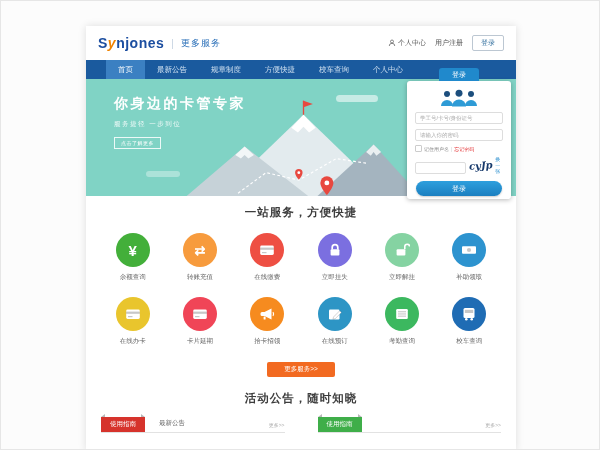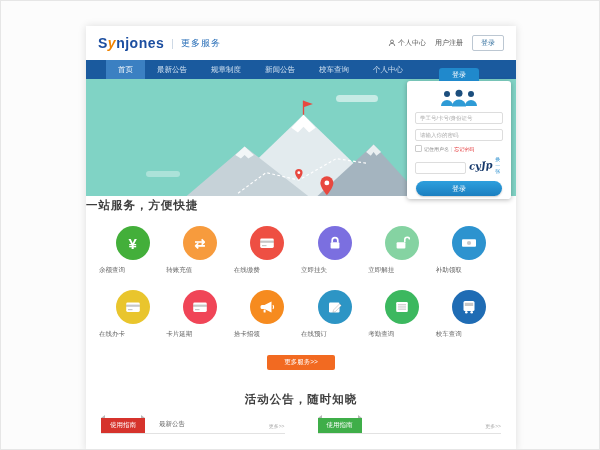--- a/index.html
+++ b/index.html
@@ -53,34 +53,34 @@
   .captcha-row{display:flex;align-items:center;gap:3px;margin-top:4px;}
   .captcha-row input{width:32px;height:11px;border:1px solid #ddd;border-radius:2px;font-size:5.5px;padding:0 3px;outline:none;}
   .captcha-img{font-family:"DejaVu Serif",serif;font-style:italic;font-weight:bold;
                font-size:10px;color:#16396b;transform:rotate(-4deg);cursor:pointer;}
   .refresh{font-size:5px;color:#2089cc;cursor:pointer;}
   .login-btn{margin:7px auto 0;width:86px;height:15px;border-radius:8px;color:#fff;font-size:7px;
              display:flex;align-items:center;justify-content:center;cursor:pointer;
              background:linear-gradient(#2e9fdd,#1b7fc0);box-shadow:0 1px 2px rgba(0,0,0,.2);}
 
   
-  .services{text-align:left;padding-top:2px;background:#fff;}
+  .services{text-align:center;padding-top:9px;background:#fff;}
   .sec-title{font-size:11.5px;font-weight:bold;color:#3d3d3d;letter-spacing:1px;}
   .grid{width:404px;margin:13px auto 0;display:grid;grid-template-columns:repeat(6,1fr);row-gap:15px;}
   .svc{cursor:pointer;}
   .svc-circle{width:34px;height:34px;border-radius:50%;margin:0 auto;display:flex;
               align-items:center;justify-content:center;}
   .svc-circle svg{width:16px;height:16px;}
   .svc-circle .glyph{color:#fff;font-size:15px;font-weight:bold;line-height:1;}
   .svc-label{font-size:6.5px;color:#666;margin-top:6px;}
   .more-btn{margin:16px auto 0;width:68px;height:15px;background:#f26a21;border-radius:2px;
             color:#fff;font-size:6.5px;display:flex;align-items:center;justify-content:center;cursor:pointer;}
 
   
-  .annc{margin-top:22px;text-align:center;}
+  .annc{margin-top:14px;text-align:center;}
   .panels{display:flex;gap:33px;padding:0 15px;margin-top:9px;text-align:left;}
   .panel{flex:1;display:flex;align-items:flex-end;border-bottom:1px solid #e2e2e2;height:17px;position:relative;}
   .ribbon{height:15px;padding:0 9px;color:#fff;font-size:6.5px;display:flex;align-items:center;
           position:relative;cursor:pointer;}
   .ribbon::before,.ribbon::after{content:'';position:absolute;top:-3px;border-style:solid;}
   .ribbon::before{left:0;border-width:0 0 3px 4px;border-color:transparent transparent rgba(0,0,0,.28) transparent;}
   .ribbon::after{right:0;border-width:0 4px 3px 0;border-color:transparent transparent rgba(0,0,0,.28) transparent;}
   .tab2{font-size:6.5px;color:#666;margin-left:14px;margin-bottom:4px;cursor:pointer;}
   .more-link{margin-left:auto;font-size:5px;color:#aaa;margin-bottom:4px;cursor:pointer;}
 </style>
@@ -106,21 +106,21 @@
           <span>用户注册</span>
         </span>
         <span class="hdr-login">登录</span>
       </div>
     </div>
 
     <div class="nav">
         <div class="nav-item active">首页</div>
         <div class="nav-item">最新公告</div>
         <div class="nav-item">规章制度</div>
-        <div class="nav-item">新闻公告</div>
+        <div class="nav-item">方便快捷</div>
         <div class="nav-item">校车查询</div>
         <div class="nav-item">个人中心</div>
       </div>
 
     <div class="hero">
       <div class="cloud" style="left:250px;top:16px;width:42px;height:7px;"></div>
       <div class="cloud" style="left:215px;top:58px;width:26px;height:5px;opacity:.4;"></div>
       <div class="cloud" style="left:60px;top:92px;width:34px;height:6px;opacity:.35;"></div>
       <svg class="mtn" viewBox="0 -12 250 107">
         <polygon points="35,95 125,8 215,95" fill="#e3ebee"></polygon>
@@ -134,20 +134,25 @@
         <polyline points="55,92 85,70 120,78 160,55 193,60" fill="none" stroke="#fff" stroke-width="1.2" stroke-dasharray="3 2.5"></polyline>
         <g>
           <path d="M150 74a7 7 0 0 1 7 7c0 5-7 13-7 13s-7-8-7-13a7 7 0 0 1 7-7z" fill="#e8483f"></path>
           <circle cx="150" cy="81" r="2.6" fill="#fff"></circle>
         </g>
         <g>
           <path d="M120 66a4 4 0 0 1 4 4c0 3-4 7.5-4 7.5s-4-4.5-4-7.5a4 4 0 0 1 4-4z" fill="#e8483f"></path>
           <circle cx="120" cy="70" r="1.5" fill="#fff"></circle>
         </g>
       </svg>
+      <div class="hero-copy">
+        <div class="hero-title">你身边的卡管专家</div>
+        <div class="hero-sub">服务捷径 一步到位</div>
+        <span class="hero-cta">点击了解更多</span>
+      </div>
     </div>
 
     <div class="login">
       <div class="login-tab">登录</div>
       <div class="avatars">
         <svg width="42" height="18" viewBox="0 0 42 18">
           <circle cx="9" cy="5" r="3" fill="#1c4e7d"></circle>
             <path d="M3 17a6 6 0 0 1 12 0z" fill="#2e9bd6"></path>
           <circle cx="33" cy="5" r="3" fill="#1c4e7d"></circle>
             <path d="M27 17a6 6 0 0 1 12 0z" fill="#2e9bd6"></path>

